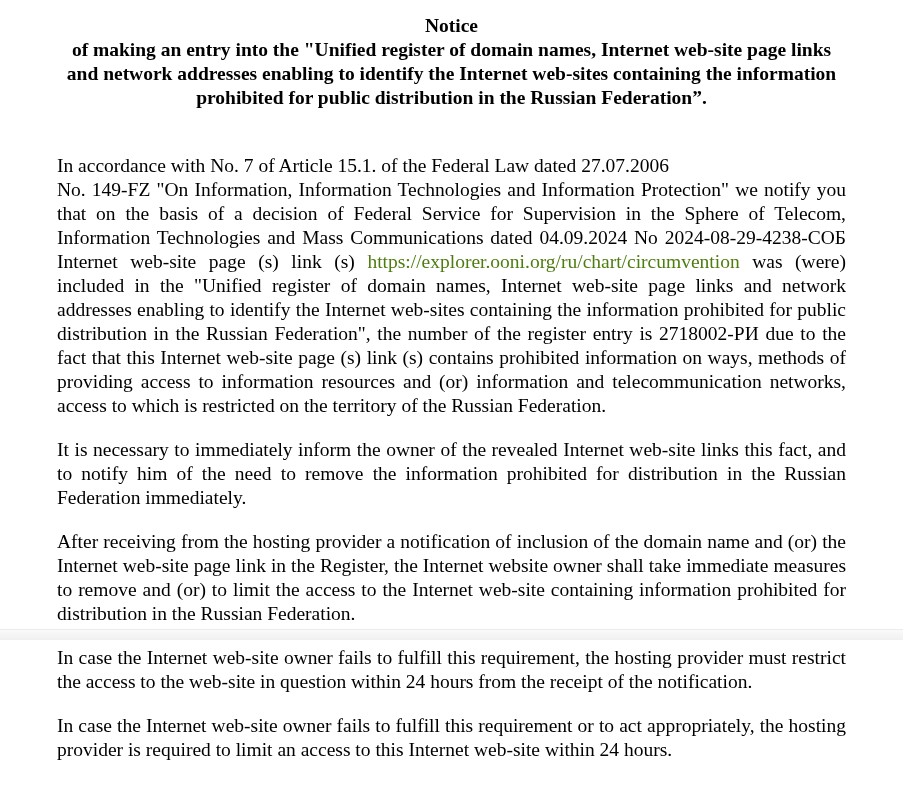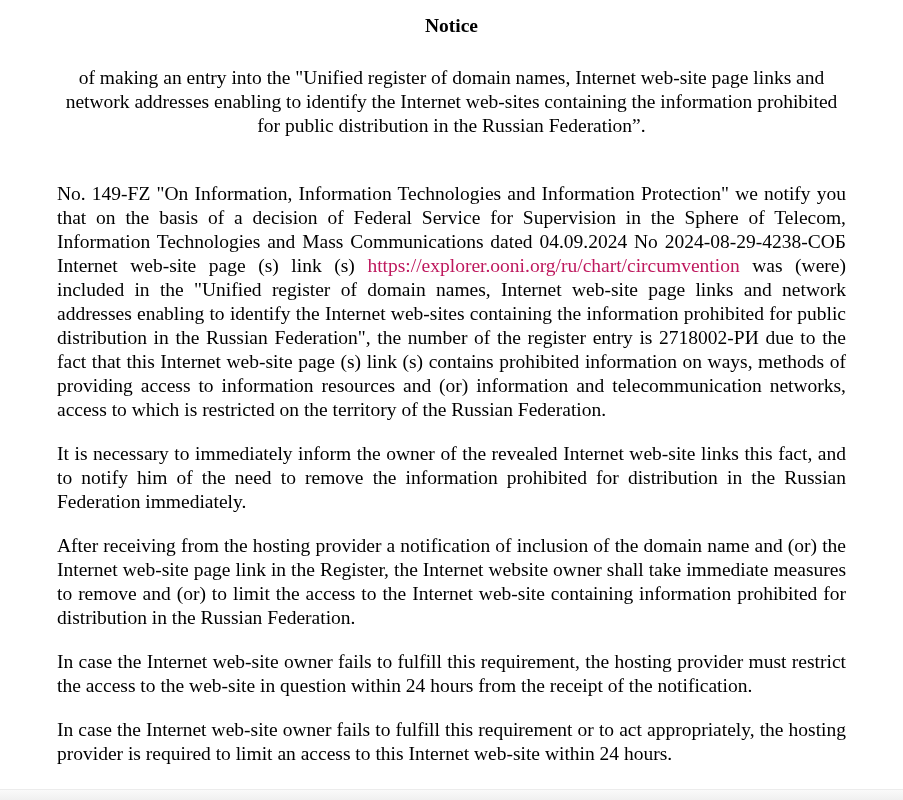--- a/index.html
+++ b/index.html
@@ -8,54 +8,53 @@
   }
   body {
     width: 903px;
     height: 800px;
     background: #ffffff;
     overflow: hidden;
   }
   .page {
     position: relative;
     width: 903px;
-    height: 800px;
+    height: 640px;
     background: #ffffff;
     color: #000000;
     font-family: "Liberation Serif", "DejaVu Serif", serif;
   }
   .content {
     padding: 14px 57px 0 57px;
   }
   .doc-header {
     text-align: center;
     font-weight: bold;
     font-size: 19.5px;
     line-height: 24px;
     margin: 0 auto 44px auto;
     max-width: 800px;
   }
   .doc-title {
     font-weight: bold;
   }
   .doc-subtitle {
-    font-weight: normal;
-    margin-top: 28px;
+    font-weight: bold;
   }
   .doc-body p {
     margin: 0 0 20px 0;
     font-size: 19.5px;
     line-height: 24px;
     text-align: justify;
   }
   .first-line {
     display: block;
   }
   .url-text {
-    color: #be185d;
+    color: #4d7c0f;
     text-decoration: none;
   }
   .footer-band {
     position: absolute;
     left: 0;
     bottom: 0;
     width: 100%;
     height: 11px;
     background: linear-gradient(#fafafa, #f0f0f0);
     border-top: 1px solid #ececec;
@@ -69,20 +68,21 @@
   <div class="content">
 
     <div class="doc-header">
       <div class="doc-title">Notice</div>
       <div class="doc-subtitle">of making an entry into the "Unified register of domain names, Internet web-site page links and network addresses enabling to identify the Internet web-sites containing the information prohibited for public distribution in the Russian Federation”.</div>
     </div>
 
     <div class="doc-body">
 
       <p>
+        <span class="first-line">In accordance with No. 7 of Article 15.1. of the Federal Law dated 27.07.2006</span>
         <span>No. 149-FZ "On Information, Information Technologies and Information Protection" we notify you that on the basis of a decision of Federal Service for Supervision in the Sphere of Telecom, Information Technologies and Mass Communications dated 04.09.2024 No 2024-08-29-4238-СОБ  Internet web-site page (s) link (s) </span><span class="url-text">https://explorer.ooni.org/ru/chart/circumvention</span><span> was (were) included in the "Unified register of domain names, Internet web-site page links and network addresses enabling to identify the Internet web-sites containing the information prohibited for public distribution in the Russian Federation", the number of the register entry is 2718002-РИ due to the fact that this Internet web-site page (s) link (s) contains prohibited information on ways, methods of providing access to information resources and (or) information and telecommunication networks, access to which is restricted on the territory of the Russian Federation.</span>
       </p>
 
       <p>It is necessary to immediately inform the owner of the revealed Internet web-site links this fact, and to notify him of the need to remove the information prohibited for distribution in the Russian Federation immediately.</p>
 
       <p>After receiving from the hosting provider a notification of inclusion of the domain name and (or) the Internet web-site page link in the Register, the Internet website owner shall take immediate measures to remove and (or) to limit the access to the Internet web-site containing information prohibited for distribution in the Russian Federation.</p>
 
       <p>In case the Internet web-site owner fails to fulfill this requirement, the hosting provider must restrict the access to the web-site in question within 24 hours from the receipt of the notification.</p>
 
       <p>In case the Internet web-site owner fails to fulfill this requirement or to act appropriately, the hosting provider is required to limit an access to this Internet web-site within 24 hours.</p>

